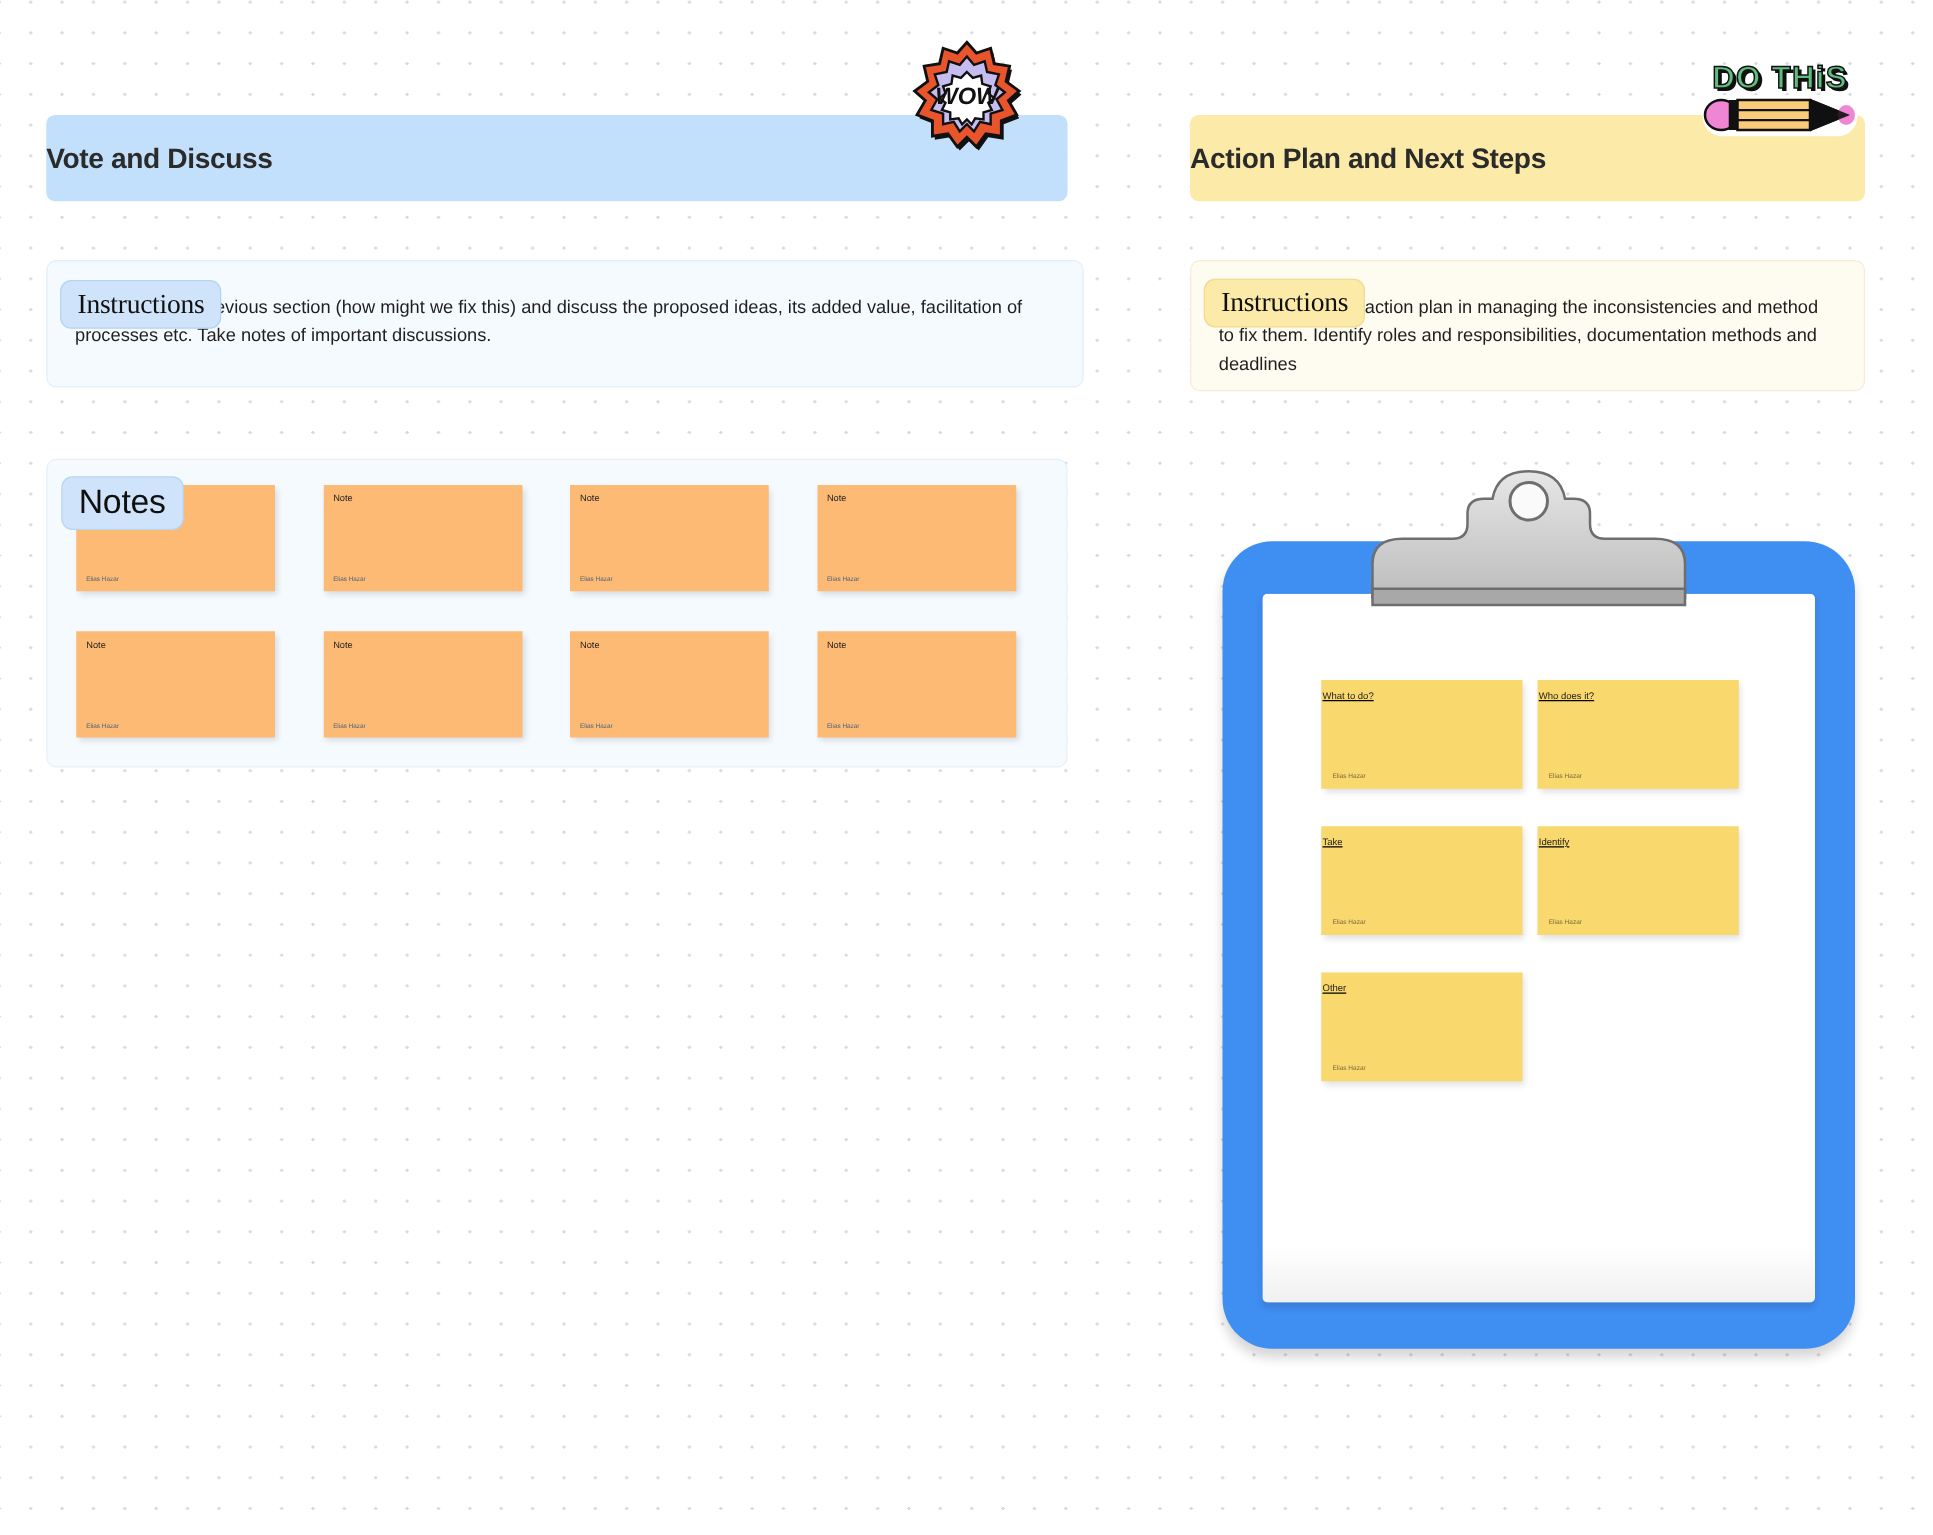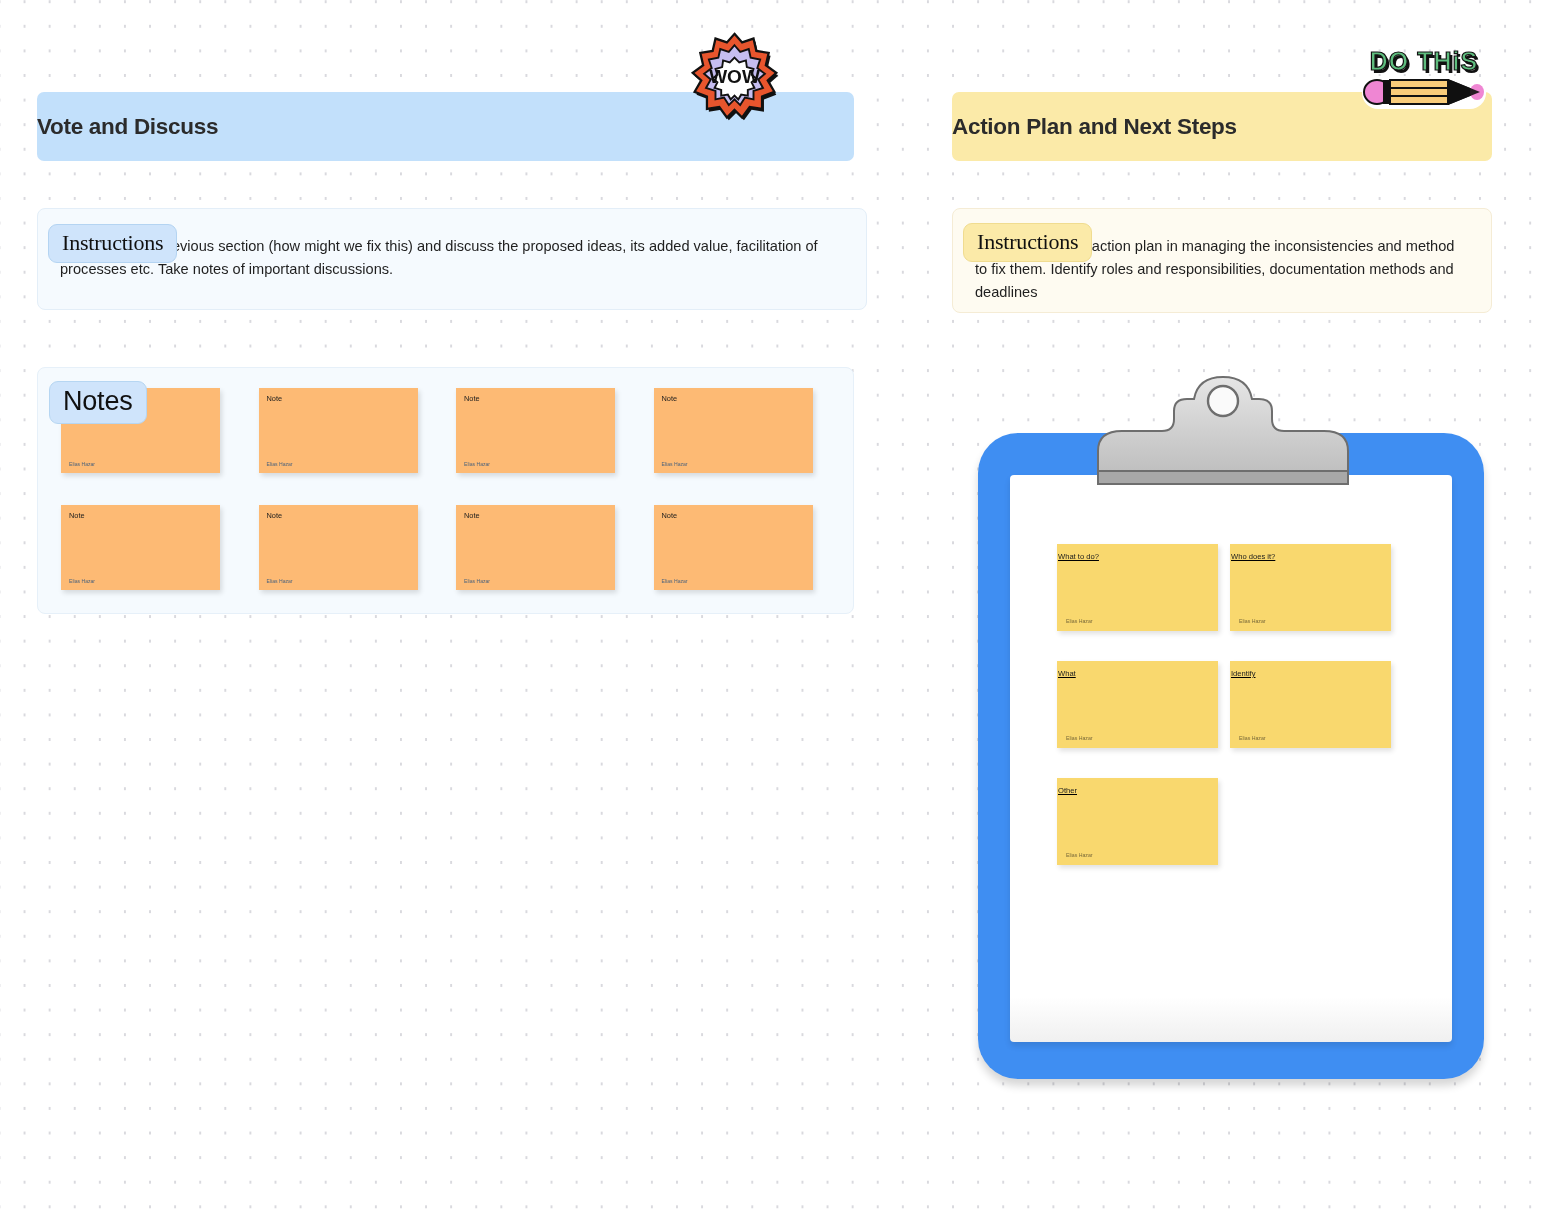--- a/index.html
+++ b/index.html
@@ -133,22 +133,22 @@
     padding: 4px 13px 6px 13px;
     font-size: 27px;
     font-weight: 500;
     color: #101010;
     letter-spacing: -0.2px;
   }
 
   
   .sticker-wow {
     position: absolute;
-    left: 687px; top: 31px;
-    width: 95px; height: 95px;
+    left: 726px; top: 31px;
+    width: 95px; height: 95px; font-style: italic;
   }
   
   .sticker-dothis {
     position: absolute;
     left: 1358px; top: 38px;
     width: 132px; height: 76px;
   }
 
   
   .clipboard {
@@ -344,21 +344,21 @@
         <div class="sticky-title">What to do?</div>
         <div class="sticky-author">Elias Hazar</div>
       </div>
 
       <div class="sticky">
         <div class="sticky-title">Who does it?</div>
         <div class="sticky-author">Elias Hazar</div>
       </div>
 
       <div class="sticky">
-        <div class="sticky-title">What</div>
+        <div class="sticky-title">Take</div>
         <div class="sticky-author">Elias Hazar</div>
       </div>
 
       <div class="sticky">
         <div class="sticky-title">Identify</div>
         <div class="sticky-author">Elias Hazar</div>
       </div>
 
       <div class="sticky">
         <div class="sticky-title">Other</div>

